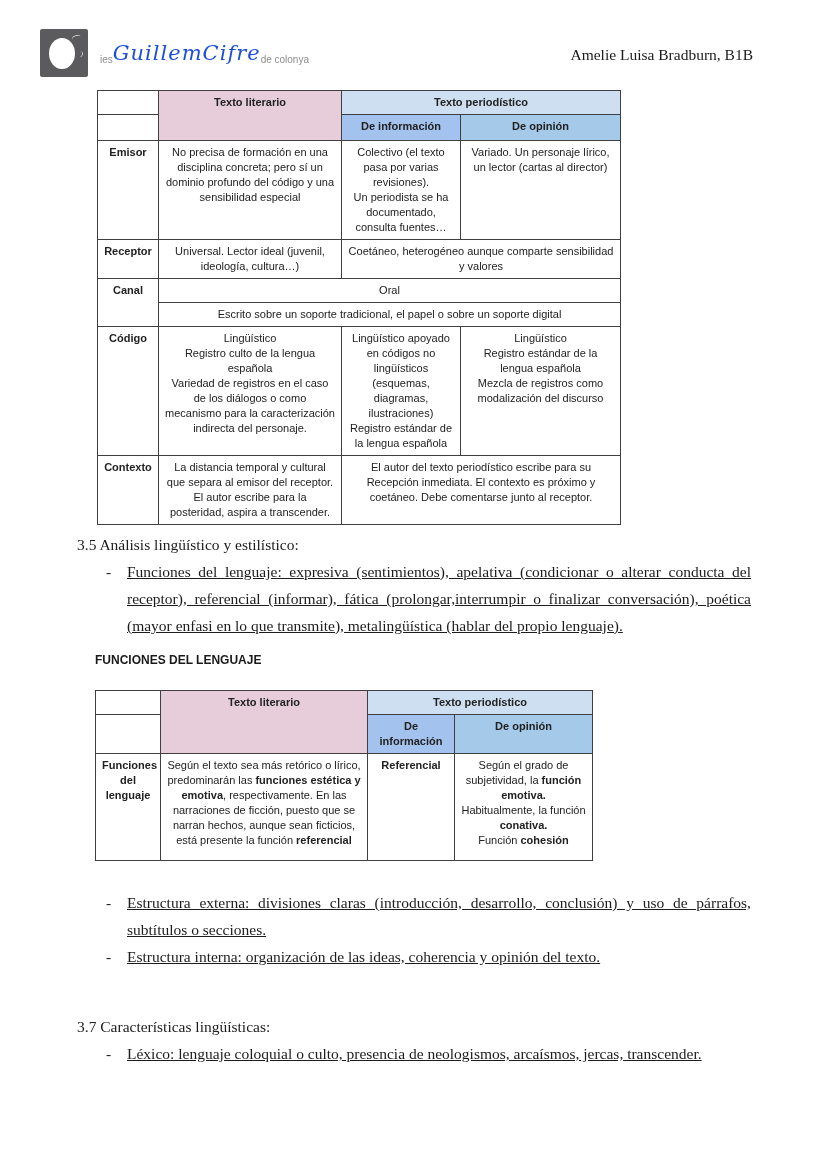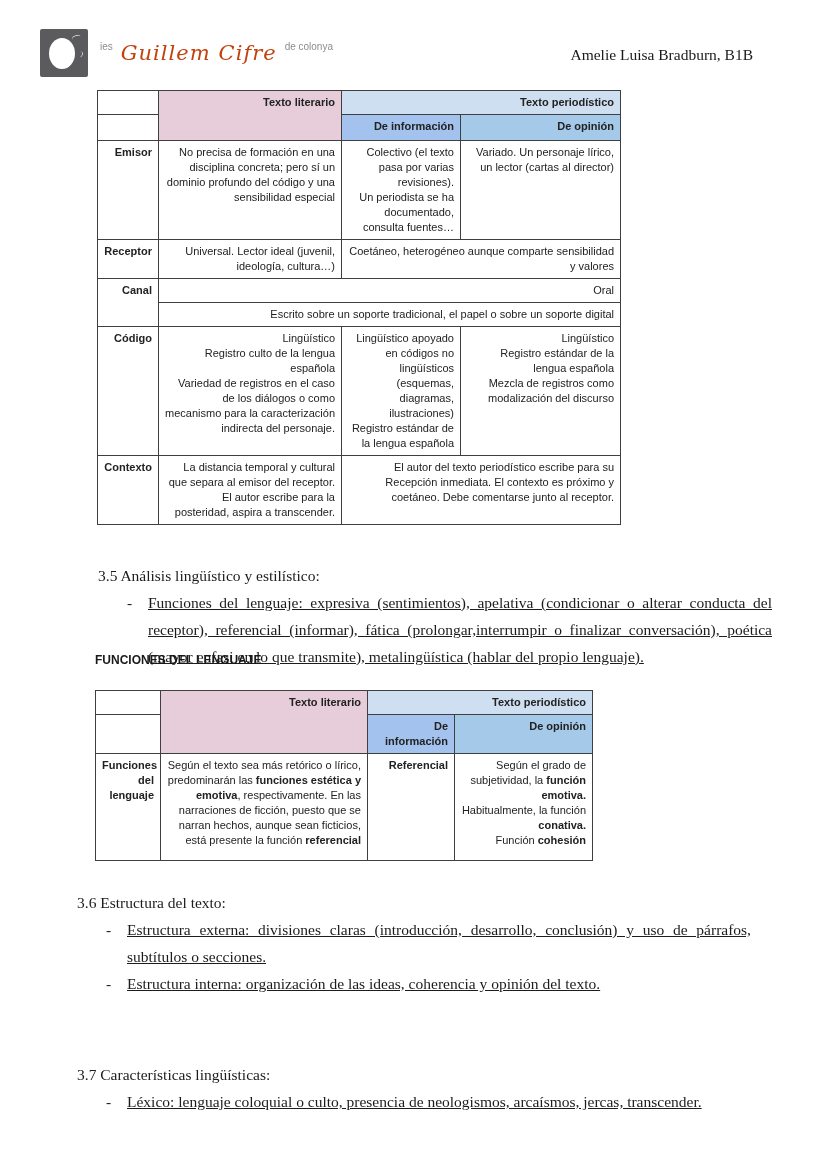--- a/index.html
+++ b/index.html
@@ -35,64 +35,64 @@
     width: 26px; height: 31px;
     background: #ffffff;
     border-radius: 50%;
   }
   .logo-spark1, .logo-spark2 {
     position: absolute;
     border-radius: 50%;
   }
   .logo-spark1 { right: 7px; top: 6px; width: 9px; height: 7px; border-top: 1px solid rgba(255,255,255,.85); transform: rotate(-18deg); }
   .logo-spark2 { right: 5px; top: 22px; width: 7px; height: 6px; border-right: 1px solid rgba(255,255,255,.7); transform: rotate(12deg); }
-  .logo-text { display: flex; align-items: flex-start; gap: 8px; white-space: nowrap; }
+  .logo-text { display: flex; align-items: flex-end; gap: 0; white-space: nowrap; }
   .logo-small { font-family: "Liberation Sans", sans-serif; font-size: 10px; color: #8d8d8d; }
-  .logo-script { font-family: "DejaVu Serif", serif; font-style: italic; font-size: 21px; color: #c2410c; letter-spacing: 1px; }
+  .logo-script { font-family: "DejaVu Serif", serif; font-style: italic; font-size: 21px; color: #1d4ed8; letter-spacing: 1px; }
   .student-name {
     position: absolute;
     top: 46px; right: 75px;
     font-size: 15.5px;
     color: #1a1a1a;
   }
 
   
   table {
     border-collapse: collapse;
     table-layout: fixed;
     font-family: "Liberation Sans", sans-serif;
     font-size: 11px;
     line-height: 15px;
     color: #222222;
   }
   td, th {
     border: 1px solid #3f3f3f;
     vertical-align: top;
-    text-align: right;
+    text-align: center;
     padding: 4px 6px;
     white-space: pre-line;
     font-weight: normal;
     overflow: hidden;
     margin-left: 36px;
   }
   .b { font-weight: bold; }
   .tbl-1 { position: absolute; left: 97px; top: 90px; width: 523px; }
   .tbl-2 { position: absolute; left: 95px; top: 690px; width: 497px; }
 
   
   .sec {
     position: absolute;
     left: 77px;
     width: 674px;
     font-size: 15.5px;
     line-height: 27px;
   }
-  .sec-35 { top: 562px; margin-left: 21px; }
+  .sec-35 { top: 531px; }
   .sec-36 { top: 889px; }
-  .sec-37 { top: 1061px; }
+  .sec-37 { top: 1013px; }
   .bullet {
     display: grid;
     grid-template-columns: 50px 1fr;
   }
   .bullet .dash { padding-left: 29px; }
   .bullet .btxt { text-align: justify; text-decoration: underline; }
   .funciones-title {
     position: absolute;
     left: 95px; top: 653px;
     font-family: "Liberation Sans", sans-serif;
@@ -211,21 +211,20 @@
       <td><span>Según el texto sea más retórico o lírico, predominarán las </span><span class="b">funciones estética y emotiva</span><span>, respectivamente. En las narraciones de ficción, puesto que se narran hechos, aunque sean ficticios, está presente la función </span><span class="b">referencial</span></td>
       <td class="b">Referencial</td>
       <td><span>Según el grado de subjetividad, la </span><span class="b">función emotiva.</span><span>
 Habitualmente, la función </span><span class="b">conativa.</span><span>
 Función </span><span class="b">cohesión</span></td>
     </tr>
   </tbody>
     </table>
 
   <div class="sec sec-36">
-    <div>3.6 Estructura del texto:</div>
     <div class="bullet">
       <span class="dash">-</span>
       <span class="btxt">Estructura externa: divisiones claras (introducción, desarrollo, conclusión) y uso de párrafos, subtítulos o secciones.</span>
     </div>
     <div class="bullet">
       <span class="dash">-</span>
       <span class="btxt">Estructura interna: organización de las ideas, coherencia y opinión del texto.</span>
     </div>
   </div>
 

